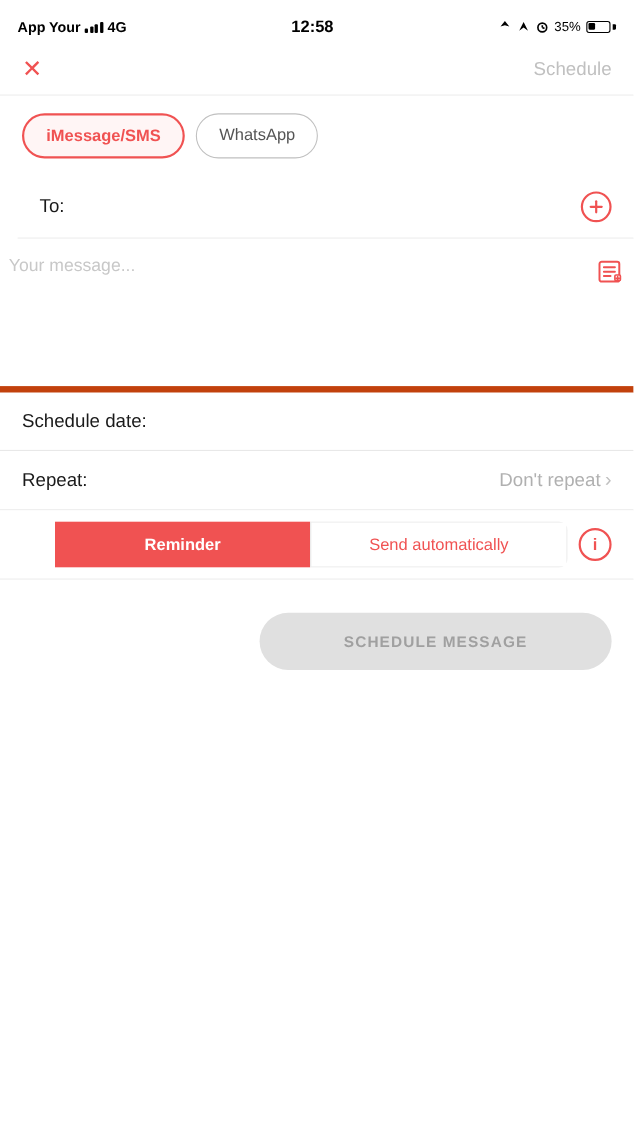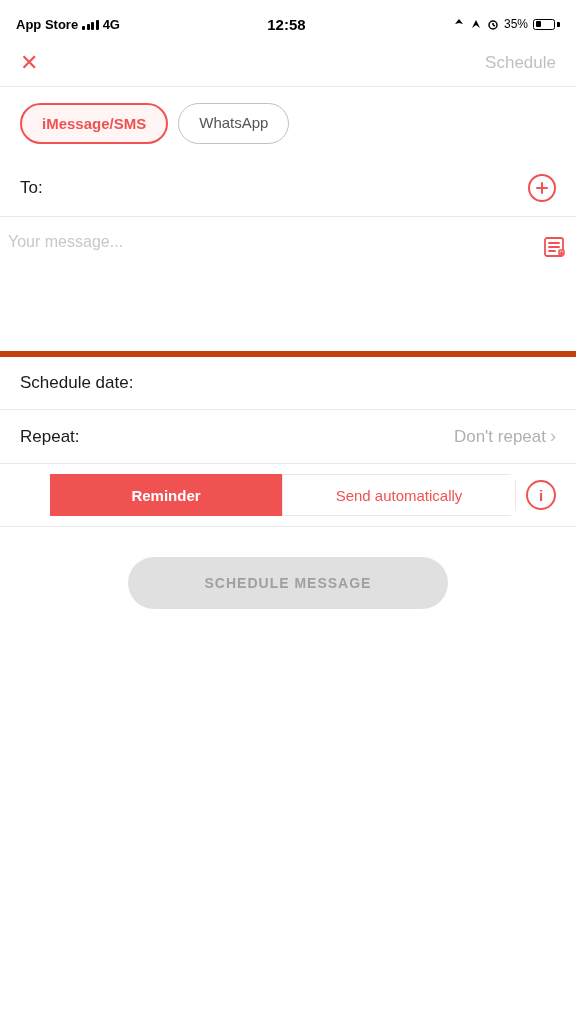--- a/index.html
+++ b/index.html
@@ -145,20 +145,21 @@
     }
 
     
     .to-field {
       display: flex;
       align-items: center;
       justify-content: space-between;
       padding: 14px 20px;
       border-bottom: 1px solid #e8e8e8;
       background: #fff;
+      margin-left: 16px;
     }
     .to-label {
       font-size: 17px;
       color: #1a1a1a;
       font-weight: 500;
     }
     .add-icon {
       width: 28px;
       height: 28px;
       border: 2px solid #f05252;
@@ -287,21 +288,21 @@
       color: #f05252;
       font-size: 15px;
       font-weight: 700;
       cursor: pointer;
       flex-shrink: 0;
     }
 
     
     .schedule-btn-container {
       display: flex;
-      justify-content: center;
+      justify-content: flex-end;
       padding: 30px 20px;
       background: #fff;
     }
     .schedule-btn {
       width: 320px;
       height: 52px;
       background: #e0e0e0;
       border-radius: 26px;
       display: flex;
       align-items: center;
@@ -314,21 +315,21 @@
       color: #a0a0a0;
       letter-spacing: 1px;
       text-transform: uppercase;
     }
   </style>
 </head>
 <body>
 
 <div class="status-bar">
   <div class="status-left">
-    <span>App Store</span>
+    <span>App Your</span>
     <div class="signal-bars">
       <div class="bar" style="height:4px"></div>
       <div class="bar" style="height:6px"></div>
       <div class="bar" style="height:8px"></div>
       <div class="bar" style="height:10px"></div>
     </div>
     <span>4G</span>
   </div>
   <div class="status-center">12:58</div>
   <div class="status-right">

